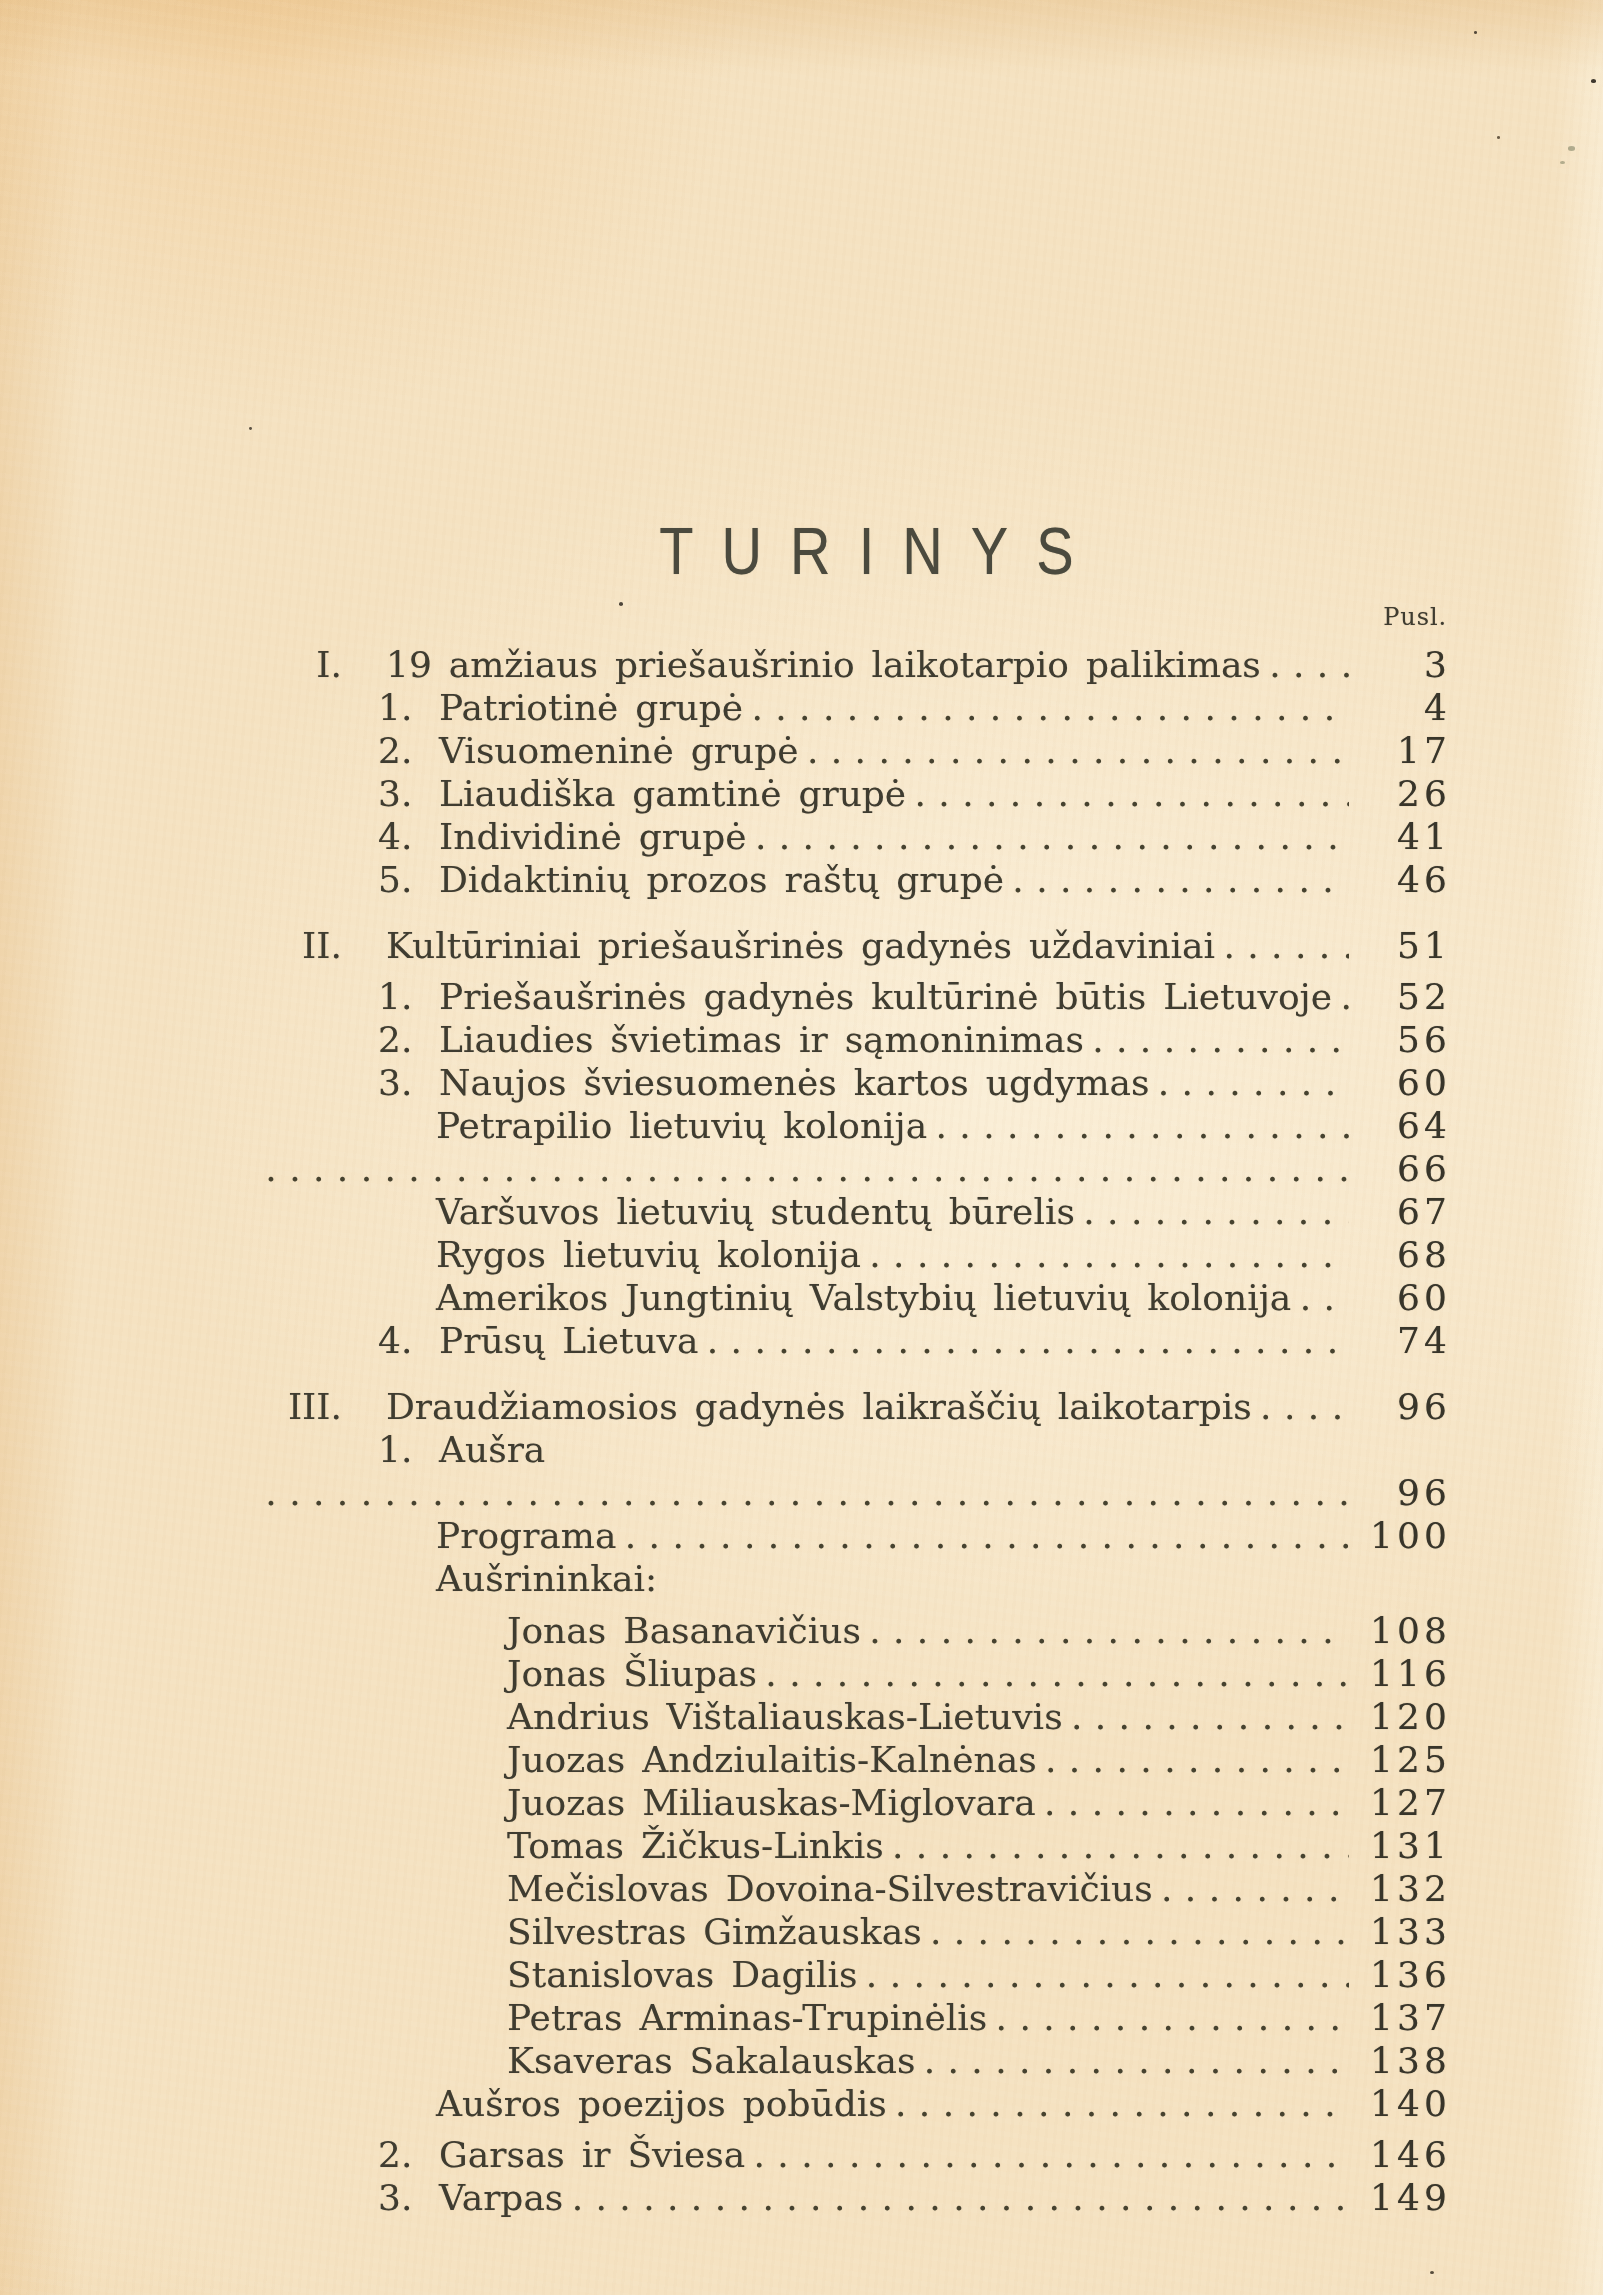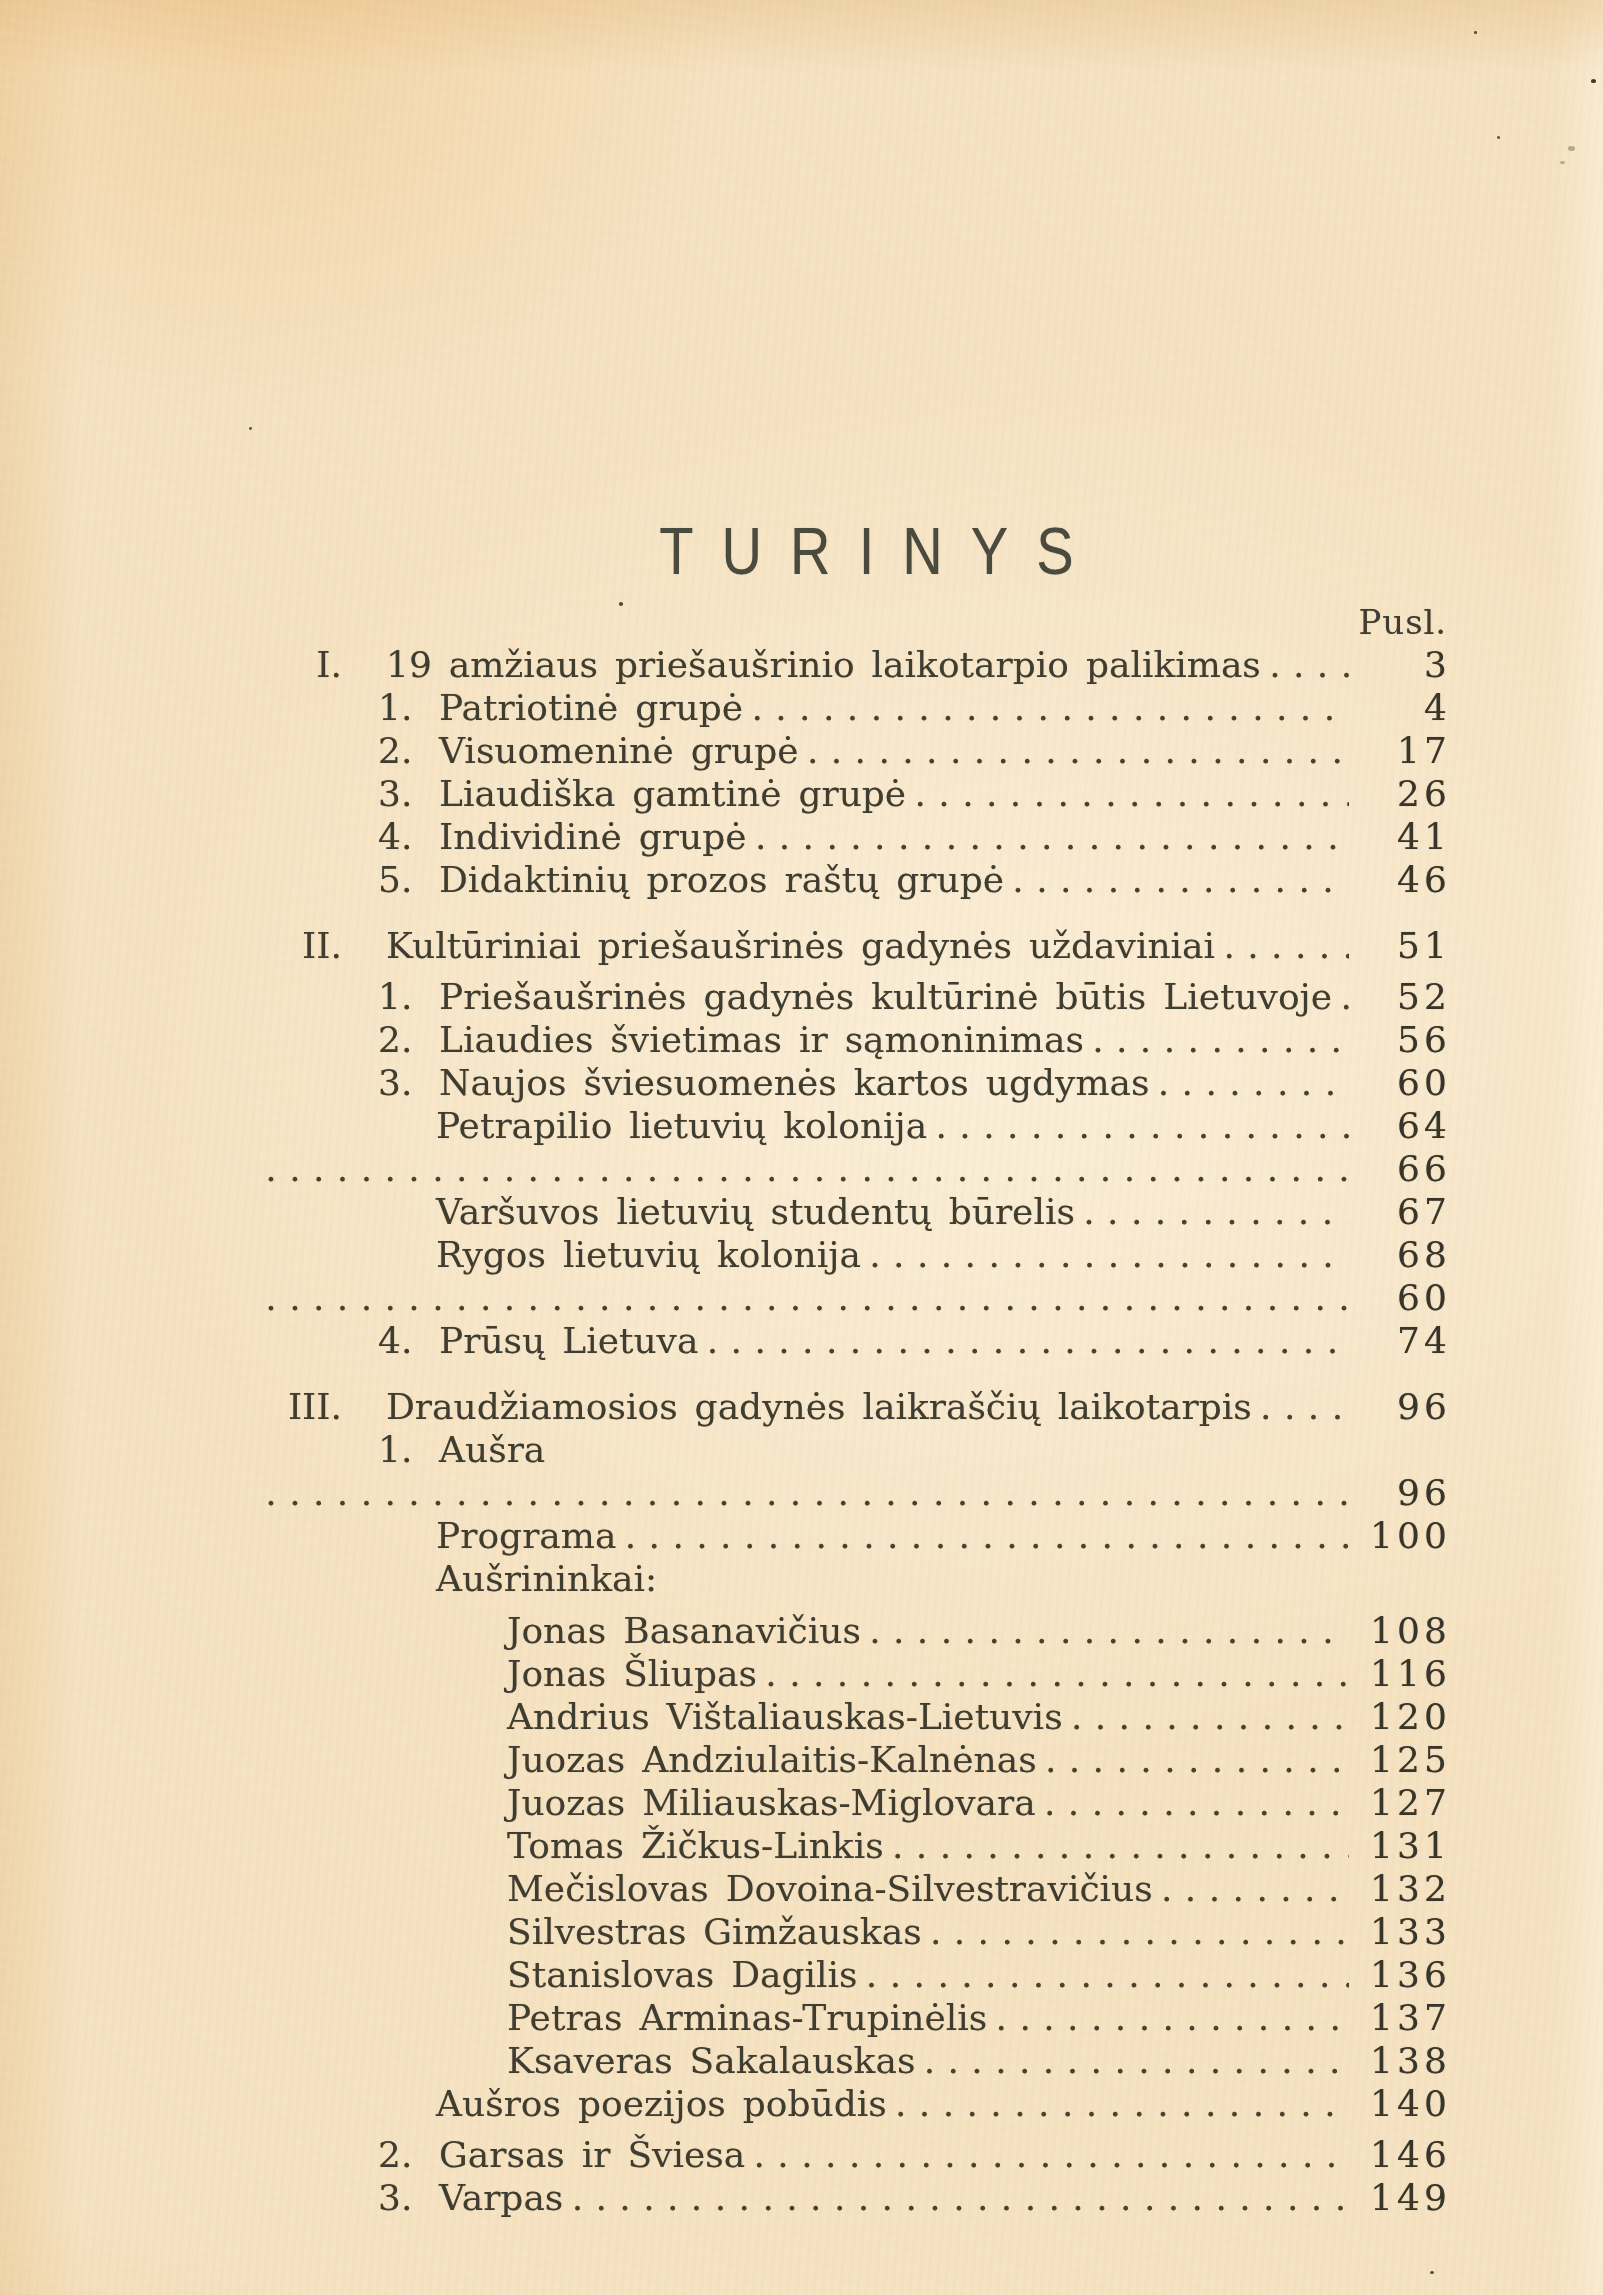--- a/index.html
+++ b/index.html
@@ -27,21 +27,21 @@
 
   .doc-title{
     position:absolute; left:257px; width:1190px; top:518px;
     font-family:"Liberation Sans","DejaVu Sans",sans-serif;
     font-size:66px; line-height:1; letter-spacing:33px; white-space:nowrap;
     text-align:center; color:#4b4a3e; text-shadow:0 0 0.9px rgba(75,70,55,0.45);
     transform:translateX(28.5px) scaleX(0.85); transform-origin:center;
   }
   .pusl{
     position:absolute; right:156px; top:605px;
-    font-size:34px; line-height:1; letter-spacing:0.9px;
+    font-size:24px; line-height:1; letter-spacing:0.9px;
   }
   .toc{
     position:absolute; left:257px; top:643px; width:1190px;
     font-size:36px;
   }
   .row{ display:flex; align-items:baseline; height:43px; line-height:43px; }
   .row .text{ white-space:nowrap; word-spacing:5.5px; }
   .gap-sm{ margin-top:8.3px; }
   .gap-lg{ margin-top:23px; }
 
@@ -148,20 +148,21 @@
       <span class="text ink">Varšuvos lietuvių studentų būrelis</span>
       <span class="leader">........................................................................................................................</span>
       <span class="page">67</span>
     </div>
     <div class="row lvl-sub">
       <span class="text ink">Rygos lietuvių kolonija</span>
       <span class="leader">........................................................................................................................</span>
       <span class="page">68</span>
     </div>
     <div class="row lvl-sub">
+      <span class="text ink">Amerikos Jungtinių Valstybių lietuvių kolonija</span>
       <span class="leader">........................................................................................................................</span>
       <span class="page">60</span>
     </div>
     <div class="row lvl-num">
       <span class="num ink">4.</span>
       <span class="text ink">Prūsų Lietuva</span>
       <span class="leader">........................................................................................................................</span>
       <span class="page">74</span>
     </div>
     <div class="row lvl-roman gap-lg">

